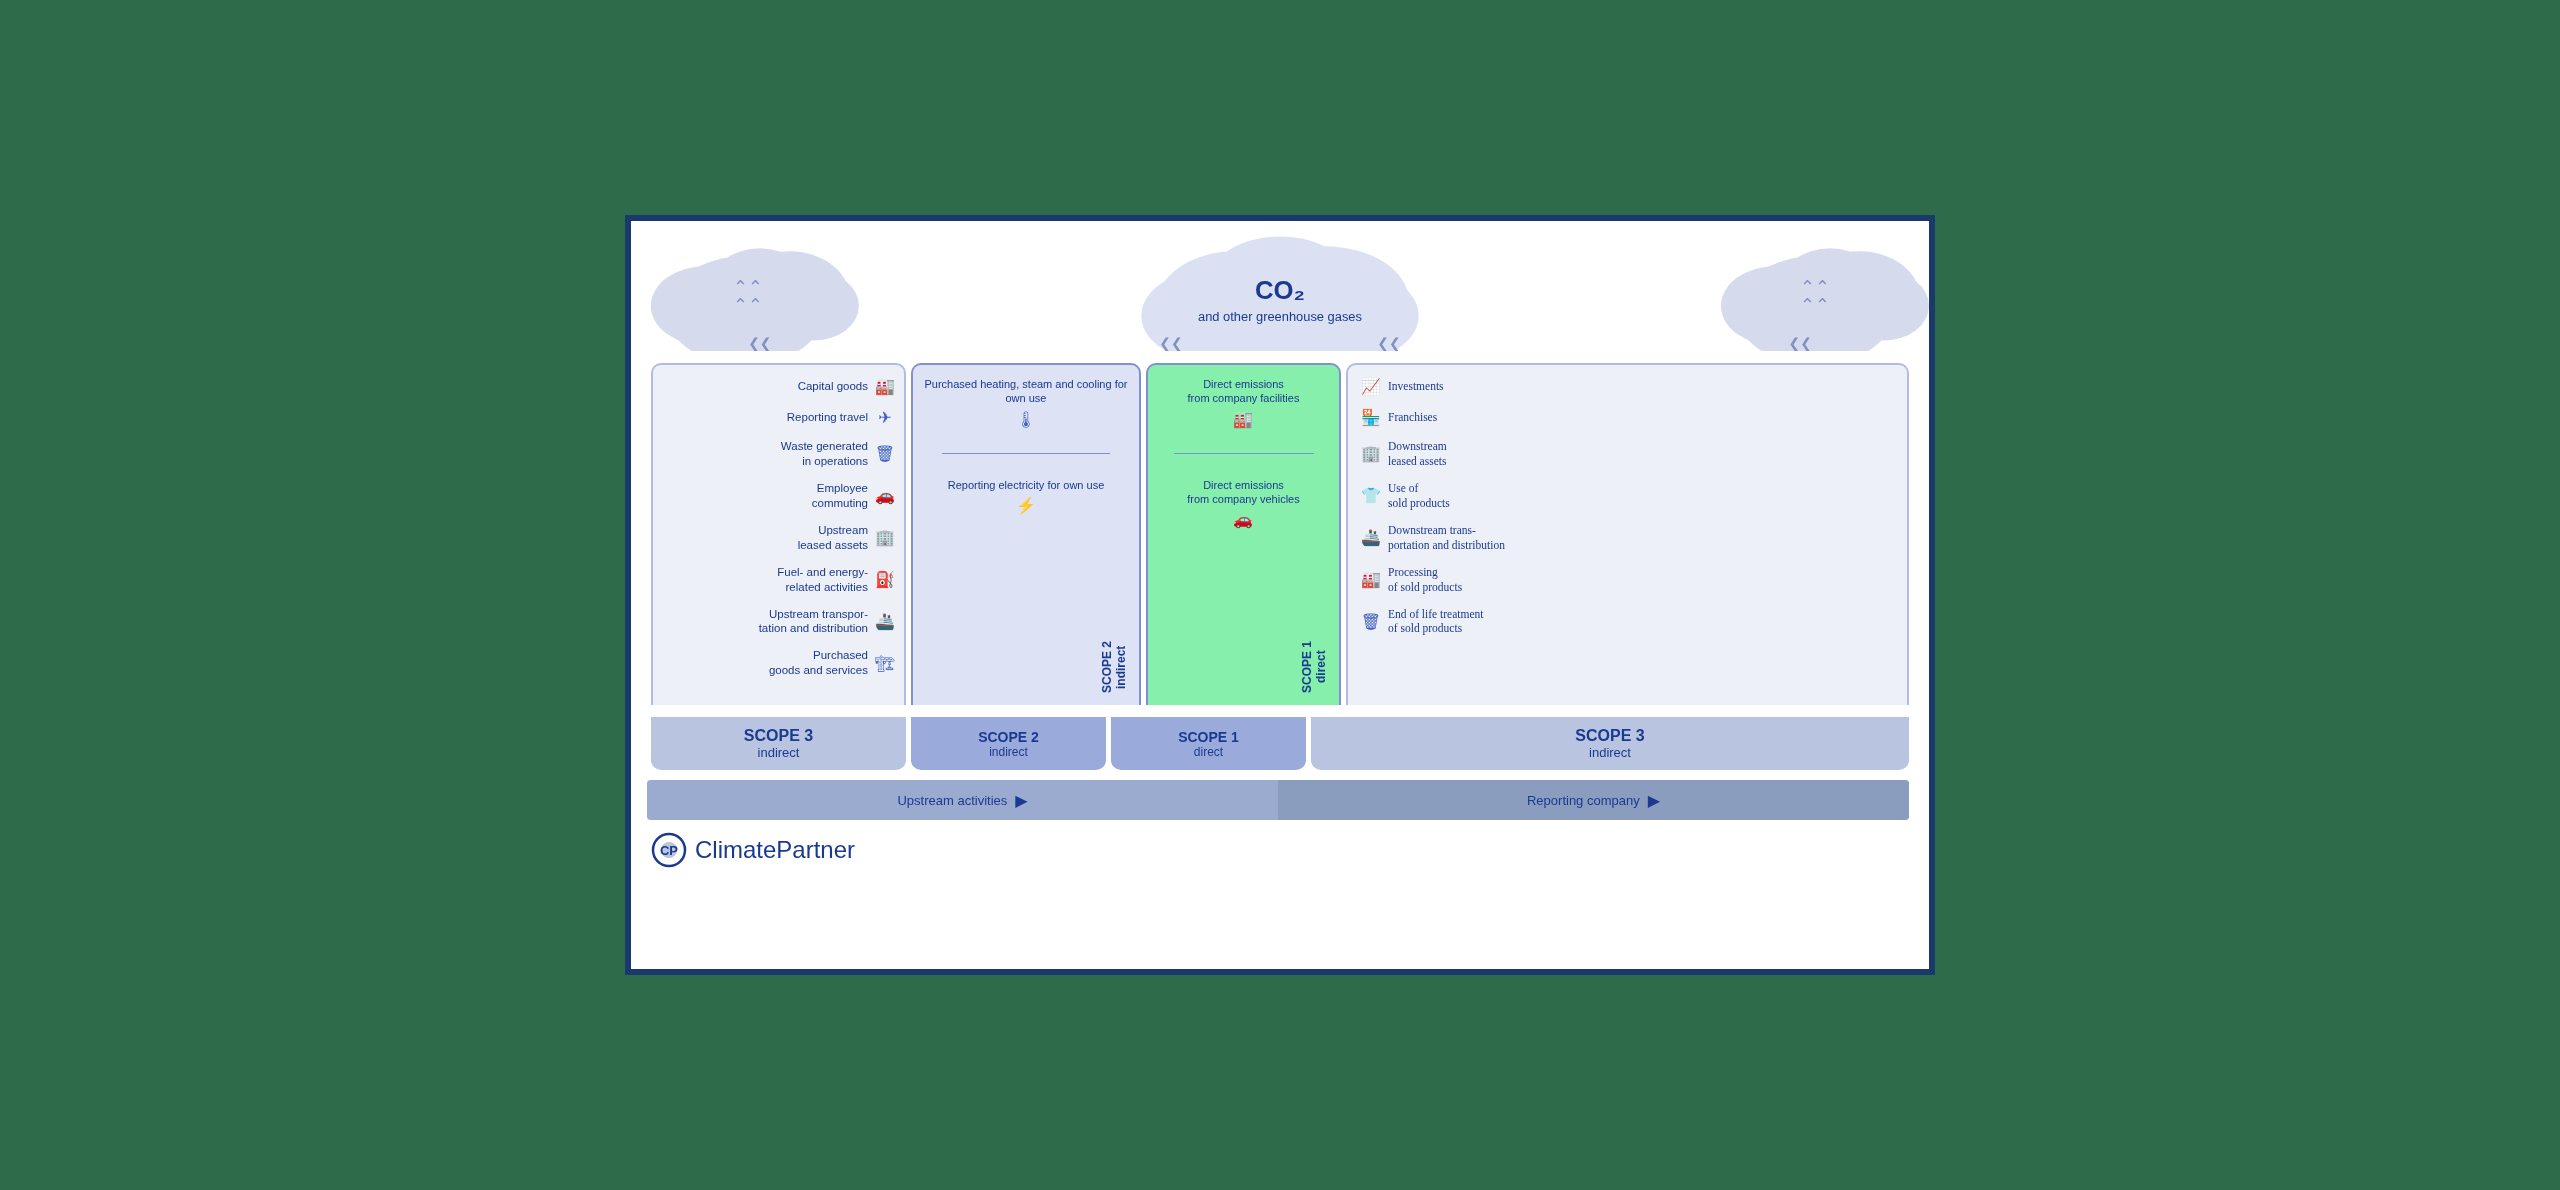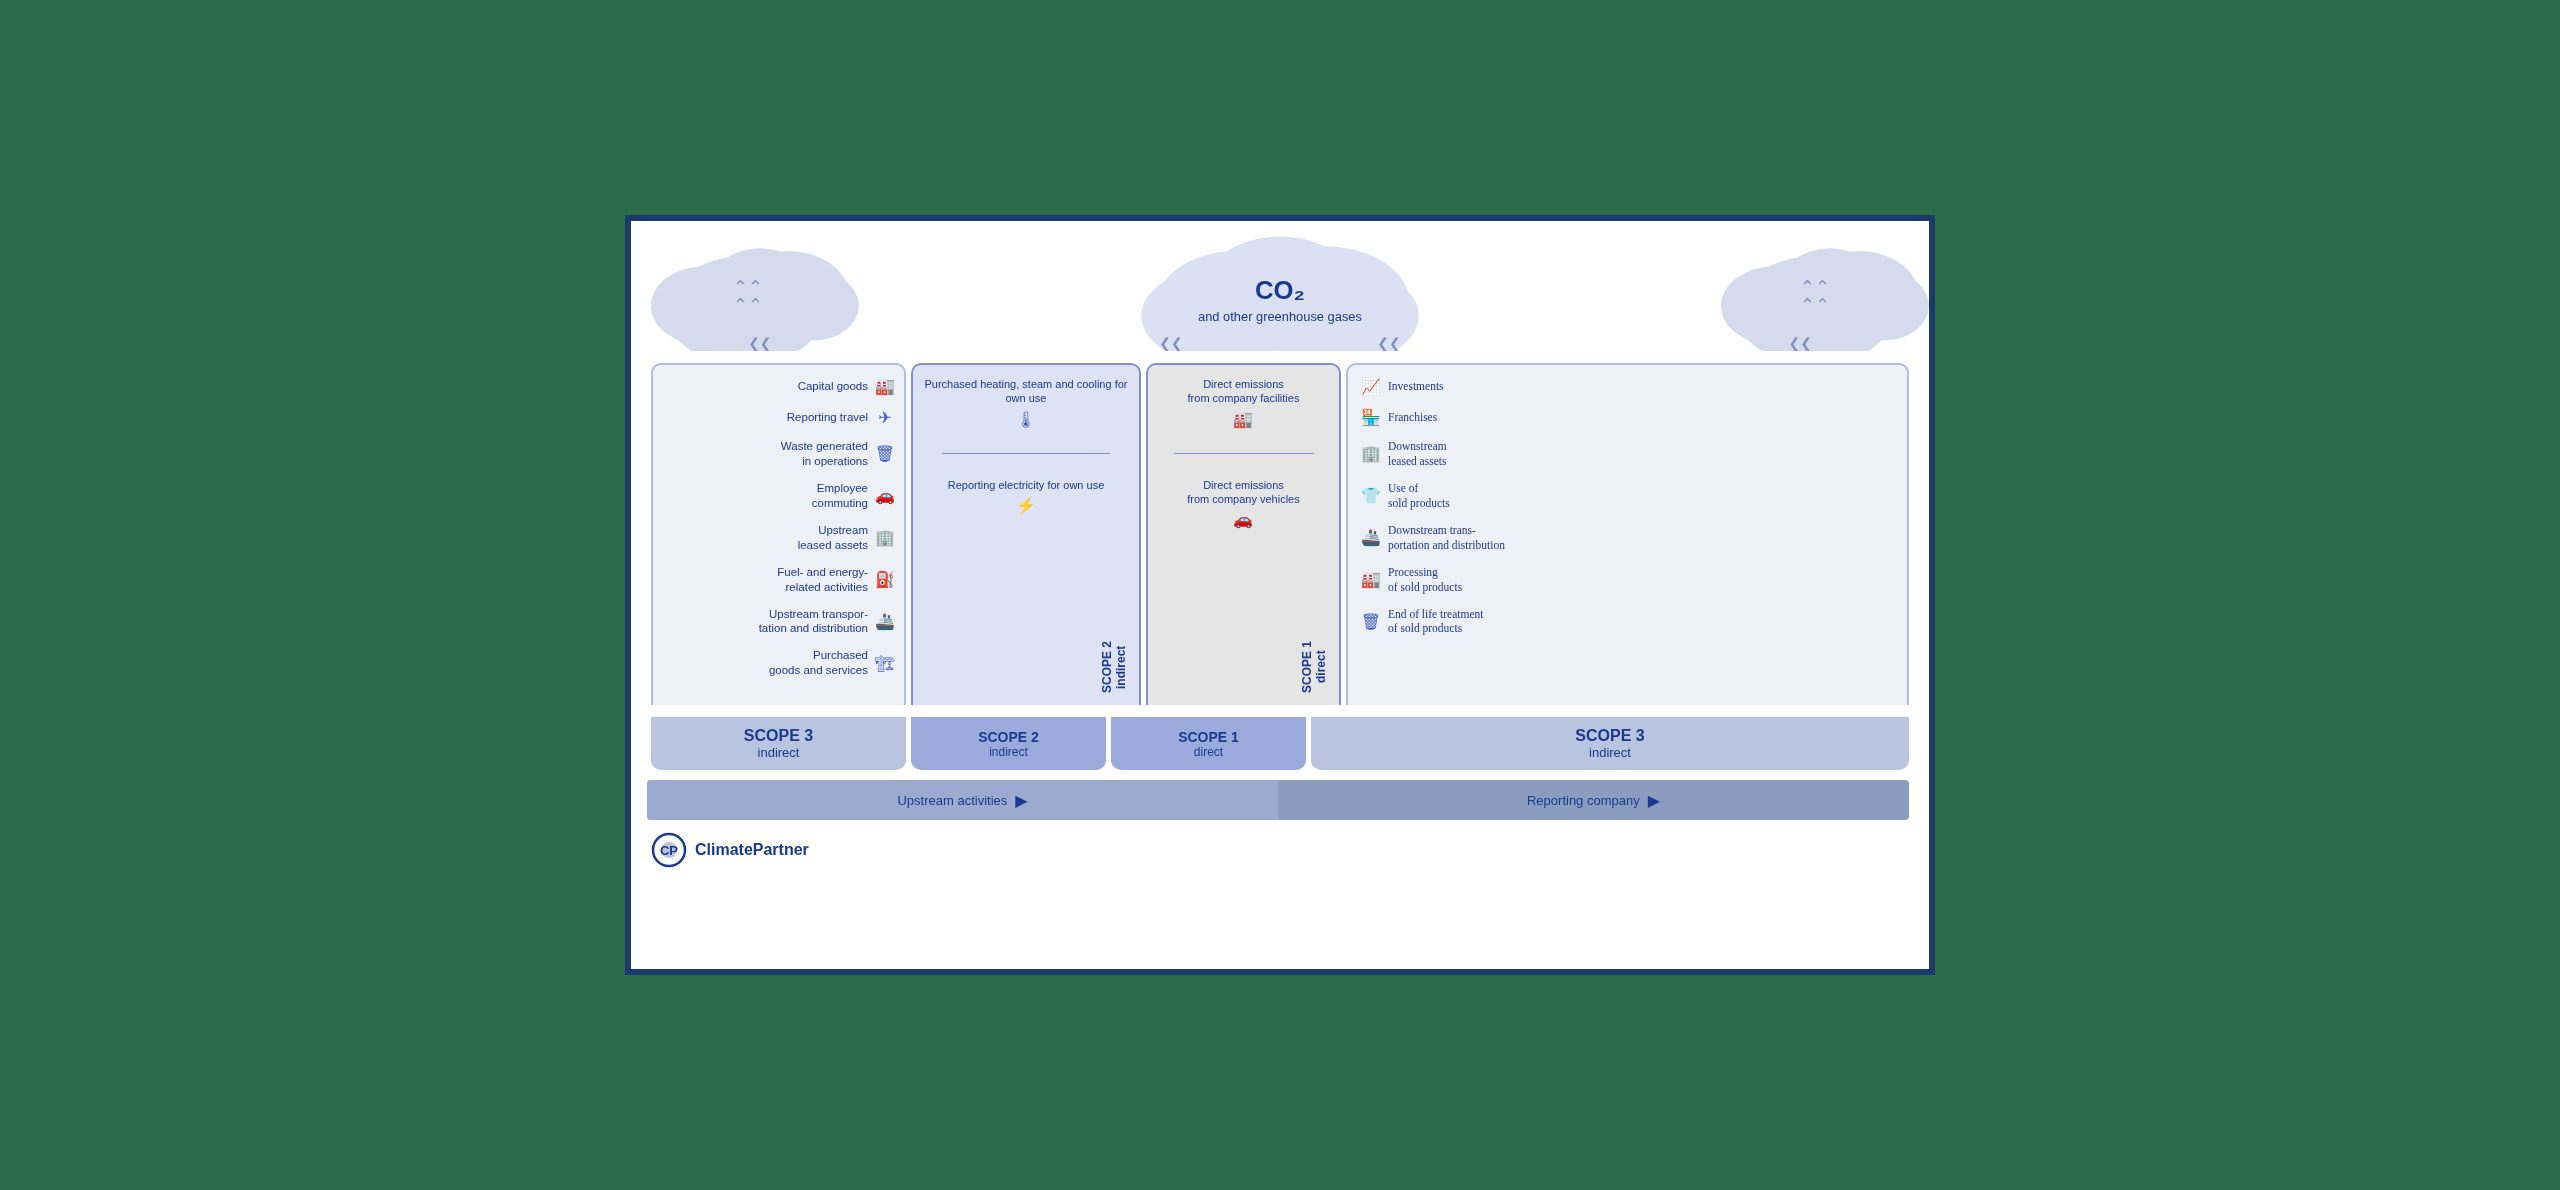--- a/index.html
+++ b/index.html
@@ -55,22 +55,22 @@
 
     
     .footer {
       background: white;
       padding: 12px 20px;
       display: flex;
       align-items: center;
       gap: 8px;
     }
     .logo-text {
-      font-size: 16px;
-      font-weight: bold;
+      font-size: 24px;
+      font-weight: normal;
       color: #1a3a8f;
     }
 
     
     .layout {
       display: flex;
       flex-direction: column;
       width: 100%;
       height: 100%;
     }
@@ -218,21 +218,21 @@
 for own use</div>
             <div class="scope2-icon">⚡</div>
           </div>
 
           <div style="position:absolute; bottom:12px; right:10px; writing-mode:vertical-rl; transform:rotate(180deg); color:#1a3a8f; font-weight:bold; font-size:12px; text-align:center; line-height:1.2;">
             <span>SCOPE 2</span><br>
             <span>indirect</span>
           </div>
         </div>
 
-        <div style="width:195px; background:#e5e5e5; border-radius:10px 10px 0 0; border:2px solid #8090d0; border-bottom:none; padding:12px 8px 50px 8px; display:flex; flex-direction:column; align-items:center; position:relative;">
+        <div style="width:195px; background:#86efac; border-radius:10px 10px 0 0; border:2px solid #8090d0; border-bottom:none; padding:12px 8px 50px 8px; display:flex; flex-direction:column; align-items:center; position:relative;">
 
           <div style="margin-bottom:18px; text-align:center;">
             <div class="scope2-label">Direct emissions<br>from company facilities</div>
             <div class="scope2-icon">🏭</div>
           </div>
 
           <hr class="divider" style="width:80%; border-color:#8090d0;">
 
           <div style="margin-top:18px; text-align:center;">
             <div class="scope2-label">Direct emissions<br>from company vehicles</div>

